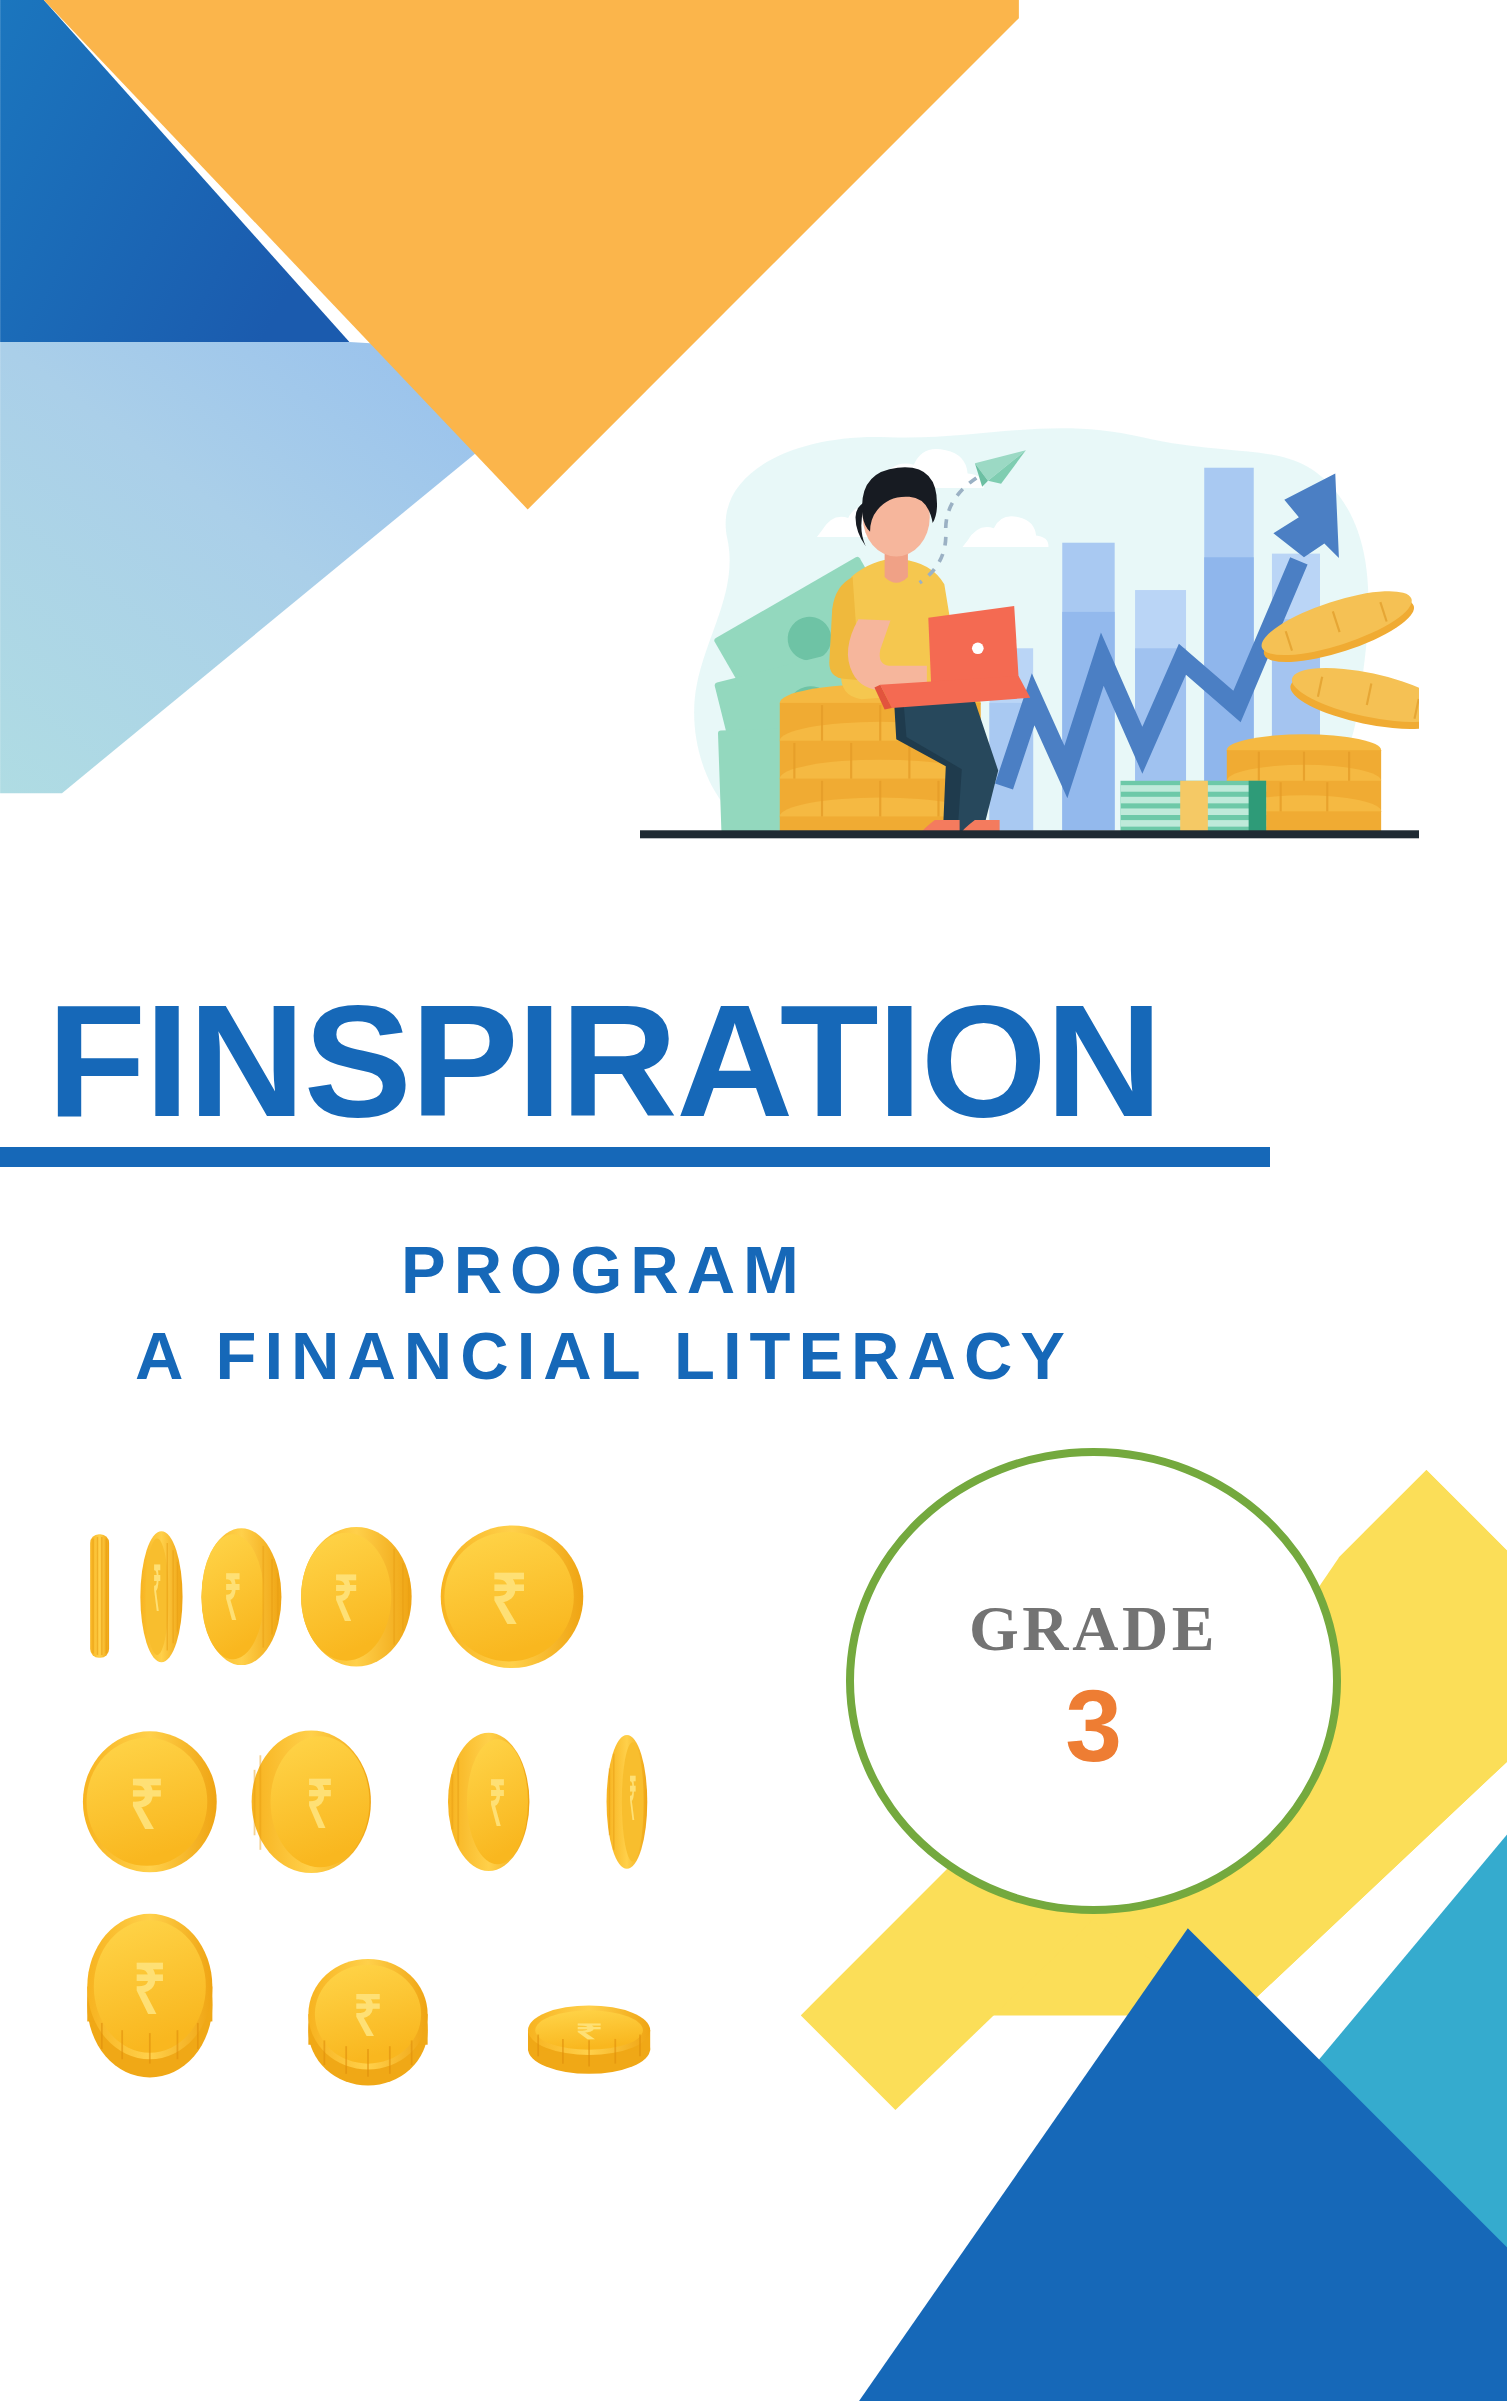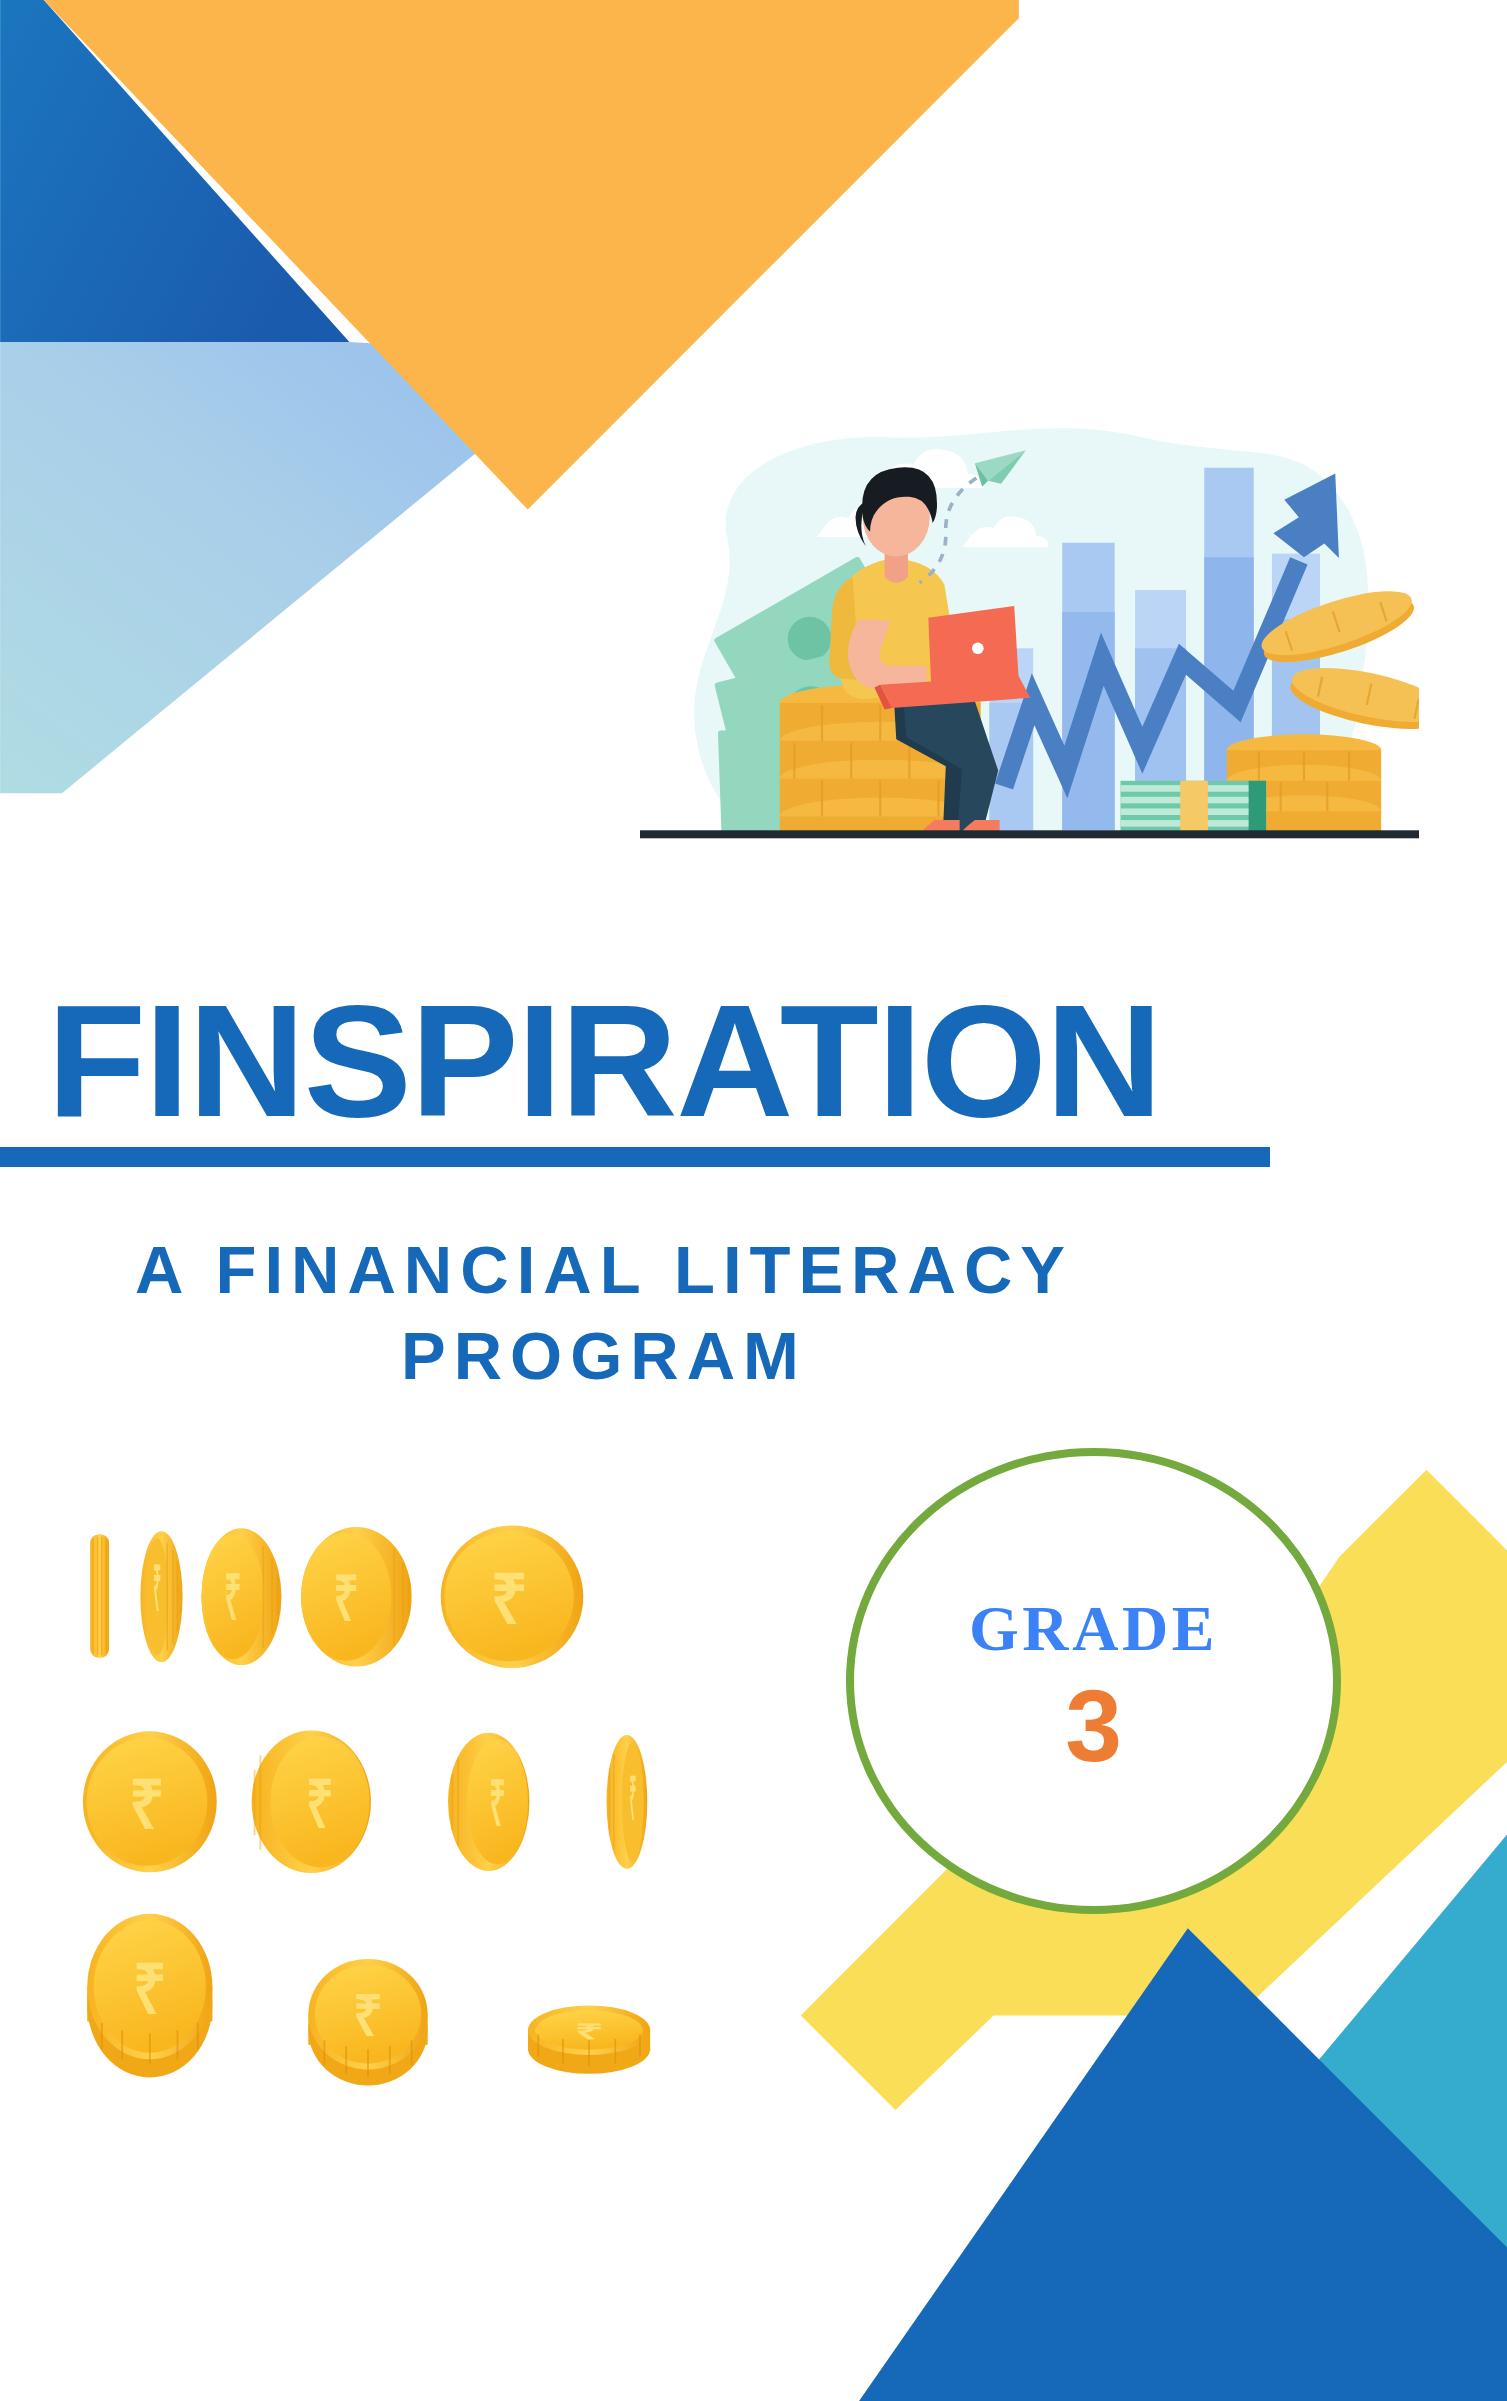--- a/index.html
+++ b/index.html
@@ -59,21 +59,21 @@
   }
   #grade-badge .ring {
     position:absolute; inset:0;
     border:8px solid #74A93E;
     border-radius:50%;
     background:#ffffff;
   }
   #grade-label {
     position:absolute; left:0; right:0; top:144px;
     text-align:center;
-    color:#3b82f6;
+    color:#737373;
     font-family:"Liberation Serif", serif;
     font-weight:700;
     font-size:64px;
     letter-spacing:3.6px;
   }
   #grade-number {
     position:absolute; left:0; right:0; top:227px;
     text-align:center;
     color:#EE7D33;
     font-family:"Liberation Sans", sans-serif;
@@ -273,22 +273,22 @@
 
       <rect x="0" y="580" width="1070" height="11" fill="#1F2A33"></rect>
     </g>
   </svg>
 </div>
 
 <div id="title-block">
   <div id="cover-title">FINSPIRATION</div>
   <div id="title-rule"></div>
   <div id="subtitle-wrap">
+    <div class="subtitle-line">PROGRAM</div>
     <div class="subtitle-line">A FINANCIAL LITERACY</div>
-    <div class="subtitle-line">PROGRAM</div>
   </div>
 </div>
 
 <div id="bottom-decor">
   <svg width="780" height="982" viewBox="0 0 1072 1350">
 
     <polygon points="960,70 1072,182 1072,470 700,820 100,820 360,560 840,560 840,190" fill="#FBDE58"></polygon>
     <polygon points="360,560 100,820 230,950 500,690" fill="#FBDE58"></polygon>
     <polygon points="840,190 960,70 1072,182 1072,470 700,820 500,690" fill="#FBDE58"></polygon>
 

